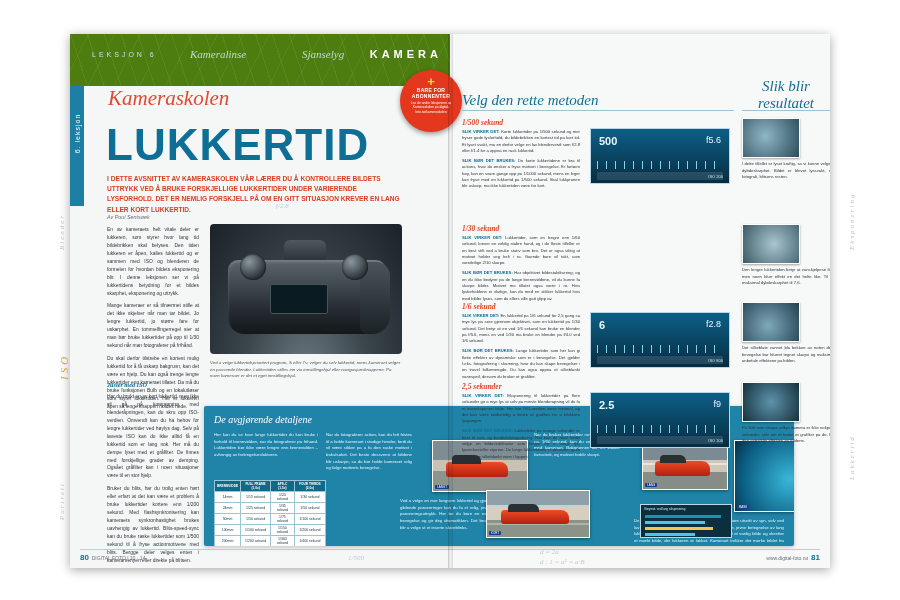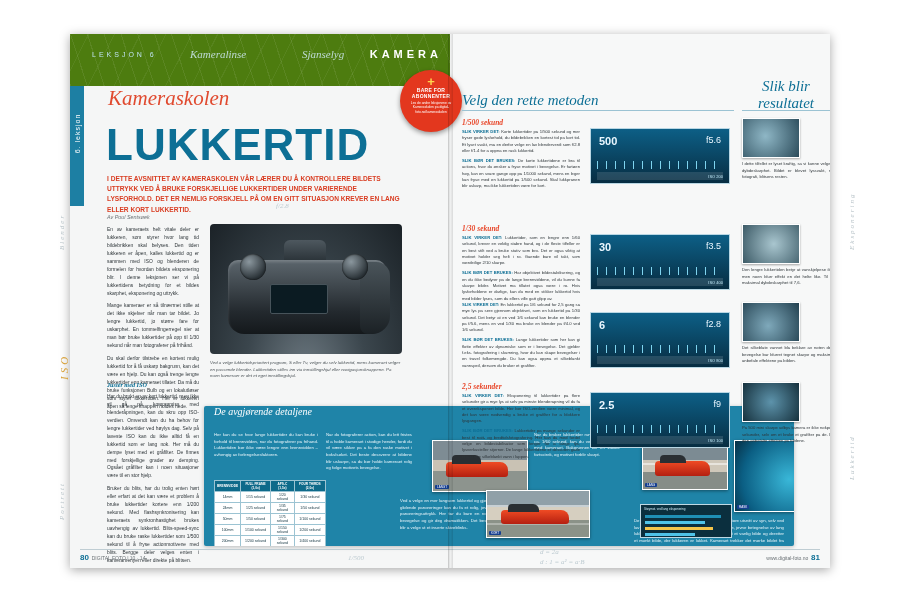--- a/index.html
+++ b/index.html
@@ -134,21 +134,21 @@
     font-size:4.4px; line-height:1.5; color:#4a5257; font-style:italic;
   }
 
   
   .detail-box {
     position:absolute; left:134px; top:372px; width:590px; height:140px;
     background:#1f84a8; border-radius:2px; overflow:hidden;
     box-shadow:0 1px 4px rgba(0,0,0,.25);
   }
   .detail-box .dbtitle {
-    position:absolute; left:10px; top:0; color:#fff;
+    position:absolute; left:10px; top:8px; color:#fff;
     font-family:"Liberation Serif", serif; font-style:italic; font-size:10px;
   }
   .detail-box .dbtext {
     position:absolute; color:#eaf6fb; font-size:4.3px; line-height:1.55; text-align:justify;
   }
   .db-t1 { left:10px; top:26px; width:104px; }
   .db-t2 { left:122px; top:26px; width:86px; }
   .db-t3 { left:330px; top:26px; width:86px; }
   .db-t4 { left:196px; top:92px; width:90px; }
   .db-t5 { left:430px; top:112px; width:150px; }
@@ -444,30 +444,24 @@
       <div class="m-body">
         <p>
           <span style="color:#0d6f95;font-weight:bold;">SLIK VIRKER DET:</span>
           <span>Lukkertider, som en lengre enn 1/60 sekund, krever en veldig stabre hånd, og i de fleste tilfeller er en best stilt ved å bruke stativ som bro. Det er også viktig at motivet holder seg helt i ro. Gående bare vil takt, som værdeilige 2/10 skarpe.</span>
         </p>
         <p>
           <span style="color:#0d6f95;font-weight:bold;">SLIK BØR DET BRUKES:</span>
           <span>Har objektivet bildestabilisering, og en du ikke bedyrer på de lange brennviddene, vil du kunne få skarpe bilder. Motivet må tillatet også være i ro. Hvis lysforholdene er dårlige, kan du med en stikker lukkertid hvis med bilder lyses, som du ellers ville gått glipp av.</span>
         </p>
       </div>
-      <div class="lcdshot">
-        <div class="big">30</div>
-        <div class="fnum">f3.5</div>
-        <div class="scale"></div>
-        <div class="row"></div>
-        <div class="tag">ISO 400</div>
-      </div>
     </div>
 
     <div class="method" style="top:268px;">
+      <div class="m-title">1/6 sekund</div>
       <div class="m-body">
         <p>
           <span style="color:#0d6f95;font-weight:bold;">SLIK VIRKER DET:</span>
           <span>En lukkertid på 1/6 sekund for 2,5 gang så mye lys på sere gjennom objektivet, som en lukkertid på 1/30 sekund. Det betyr at en ved 1/6 sekund kan bruke en blender på f/5.6, mens en ved 1/30 må bruke en blender på f/4.0 ved 1/6 sekund.</span>
         </p>
         <p>
           <span style="color:#0d6f95;font-weight:bold;">SLIK BØR DET BRUKES:</span>
           <span>Lange lukkertider som her kan gi flotte effekter av dynamiske som er i bevegelse. Det gjelder f.eks. fotografering i skumring, hvor du kan skape bevegelser i en travel folkemengde. Du kan også oppnå et silkeblankt vannspeil, dersom du bruker et gråfilter.</span>
         </p>
       </div>

